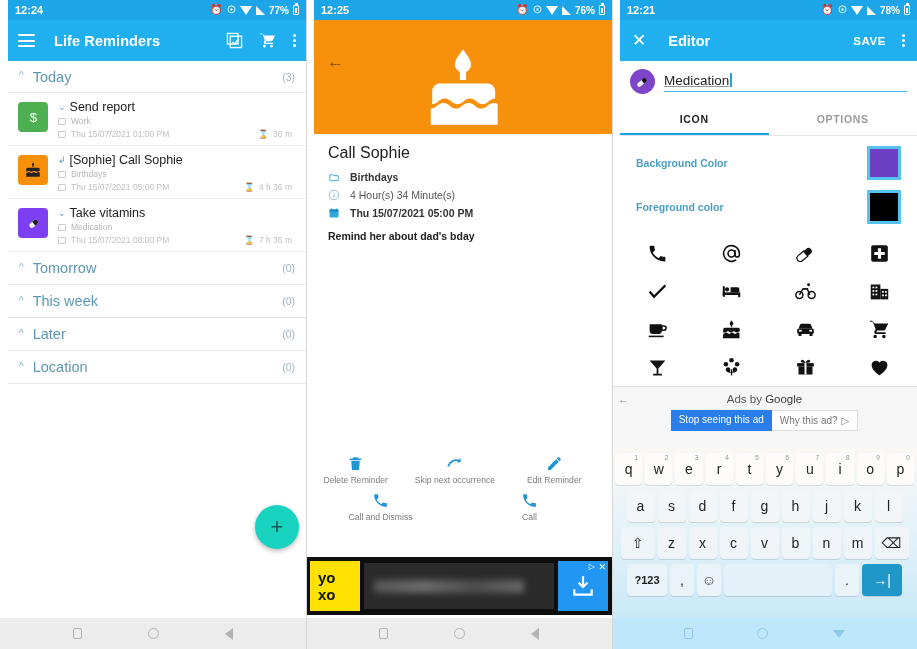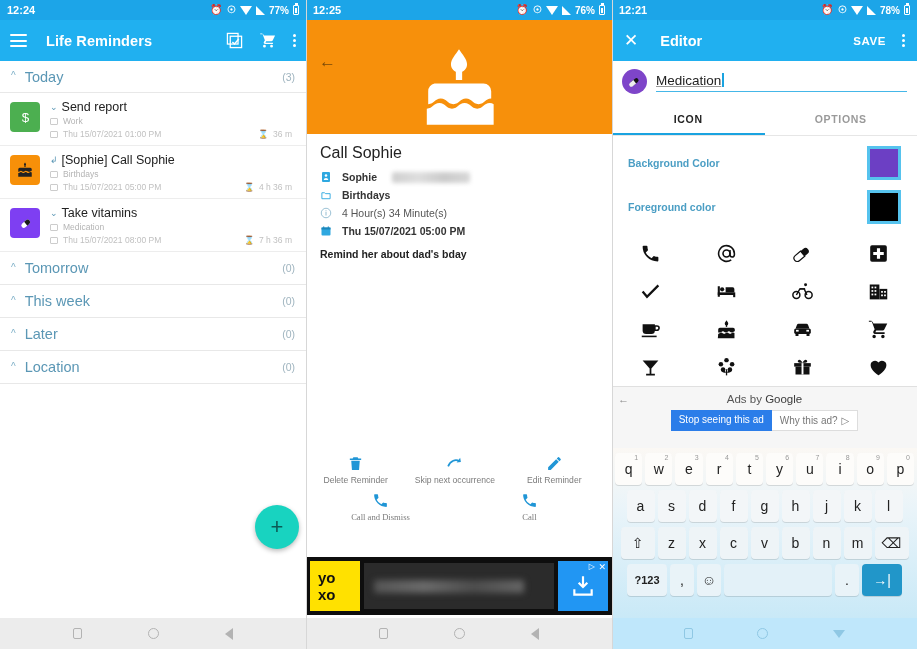--- a/index.html
+++ b/index.html
@@ -1,18 +1,18 @@
 <!DOCTYPE html>
 <html><head>
 <meta charset="utf-8">
 <style>
   * { margin:0; padding:0; box-sizing:border-box; }
   html,body { width:917px; height:649px; background:#fff; font-family:"Liberation Sans", sans-serif; overflow:hidden; }
   .screen { position:relative; width:917px; height:649px; display:flex; }
-  .panel { position:relative; height:649px; overflow:hidden; background:#fff; }
+  .panel { position:relative; height:649px; overflow:hidden; background:#fff;padding-left:8px; }
   .p1 { width:306px; }
   .p2 { width:306px; }
   .p3 { width:305px; }
 
   
   .statusbar { height:20px; background:#1ca5e8; color:#fff; display:flex; align-items:center;
                justify-content:space-between; padding:0 7px; font-size:11px; font-weight:600; }
   .sb-right { display:flex; align-items:center; gap:4px; font-size:10px; }
   .sb-ic { display:inline-block; line-height:1; }
   .batt { width:6px; height:10px; border:1.2px solid #fff; border-radius:1px; position:relative; display:inline-block; }
@@ -65,21 +65,21 @@
   .d-row .lbl.light { font-weight:400; color:#555; }
   .blurbox { display:inline-block; width:78px; height:11px; margin-left:5px;
              background:linear-gradient(90deg,#cfcfcf,#dedede,#cbcbcb,#d8d8d8);
              filter:blur(2px); border-radius:2px; vertical-align:middle; }
   .d-note { font-size:10.5px; color:#222; font-weight:700; padding:8px 14px 0 14px; }
 
   .actions { position:absolute; left:0; right:8px; top:455px; }
   .act-row { display:flex; }
   .act { flex:1; display:flex; flex-direction:column; align-items:center; gap:3px; cursor:pointer; padding:0 2px; }
   .act .lab { font-size:8.6px; color:#7b7b7b; text-align:center; line-height:1.18; }
-  .act-row2 { display:flex; margin-top:7px;font-family:Liberation Serif, serif; }
+  .act-row2 { display:flex; margin-top:7px; }
   .act-row2 .act { flex:1; }
 
   .ad { position:absolute; left:0; right:0; top:557px; height:58px; background:#0e0e0e;
         display:flex; align-items:center; padding:3px 4px; }
   .ad-logo { width:50px; height:50px; background:#ffe100; flex:0 0 50px; display:flex;
              align-items:center; justify-content:center; font-weight:700; font-size:9px; color:#111; }
   .ad-body { flex:1; height:46px; margin:0 4px; background:#2b2b2b; display:flex; align-items:center; padding:0 10px; }
   .ad-blur { width:150px; height:13px; background:linear-gradient(90deg,#555,#6a6a6a,#4d4d4d,#656565);
              filter:blur(3px); border-radius:2px; }
   .ad-cta { width:50px; height:50px; background:#2196f3; position:relative; display:flex;
@@ -351,29 +351,20 @@
           <path d="M12 1.2c1 1.6 2.3 2.8 2.3 4.3 0 1.3-1 2.3-2.3 2.3S9.7 6.8 9.7 5.5C9.7 4 11 2.8 12 1.2z"></path>
           <rect x="11.1" y="7.4" width="1.8" height="2.6"></rect>
           <path d="M5 11h14a2.2 2.2 0 0 1 2.2 2.2v2.1c-1.8 0-1.8 1.6-3.6 1.6s-1.8-1.6-3.6-1.6-1.8 1.6-3.6 1.6-1.8-1.6-3.6-1.6-1.8 1.6-3.6 1.6v-3.7A2.2 2.2 0 0 1 5 11z"></path>
           <path d="M2.8 18.2c1.8 0 1.8-1.6 3.6-1.6s1.8 1.6 3.6 1.6 1.8-1.6 3.6-1.6 1.8 1.6 3.6 1.6 1.8-1.6 3.6-1.6c.4 0 .8.1 1.1.3V22.8H2.8z"></path>
         </svg>
       </div>
     </div>
 
     <div class="d-title">Call Sophie</div>
 
-    <div class="d-row">
-      <svg width="12" height="12" viewBox="0 0 24 24">
-          <rect x="4" y="2" width="16" height="20" rx="2" fill="#2fa8e0"></rect>
-          <circle cx="12" cy="9" r="2.6" fill="#fff"></circle>
-          <path d="M7.5 18c0-2.5 2-4 4.5-4s4.5 1.5 4.5 4z" fill="#fff"></path>
-        </svg>
-      <span class="lbl">Sophie</span>
-      <span class="blurbox"></span>
-    </div>
 
     <div class="d-row">
       <svg width="12" height="11" viewBox="0 0 24 24">
           <path d="M3 6h6l2 2h10v11H3z" fill="none" stroke="#2fa8e0" stroke-width="2"></path>
         </svg>
       <span class="lbl">Birthdays</span>
     </div>
 
     <div class="d-row">
       <svg width="12" height="12" viewBox="0 0 24 24">

